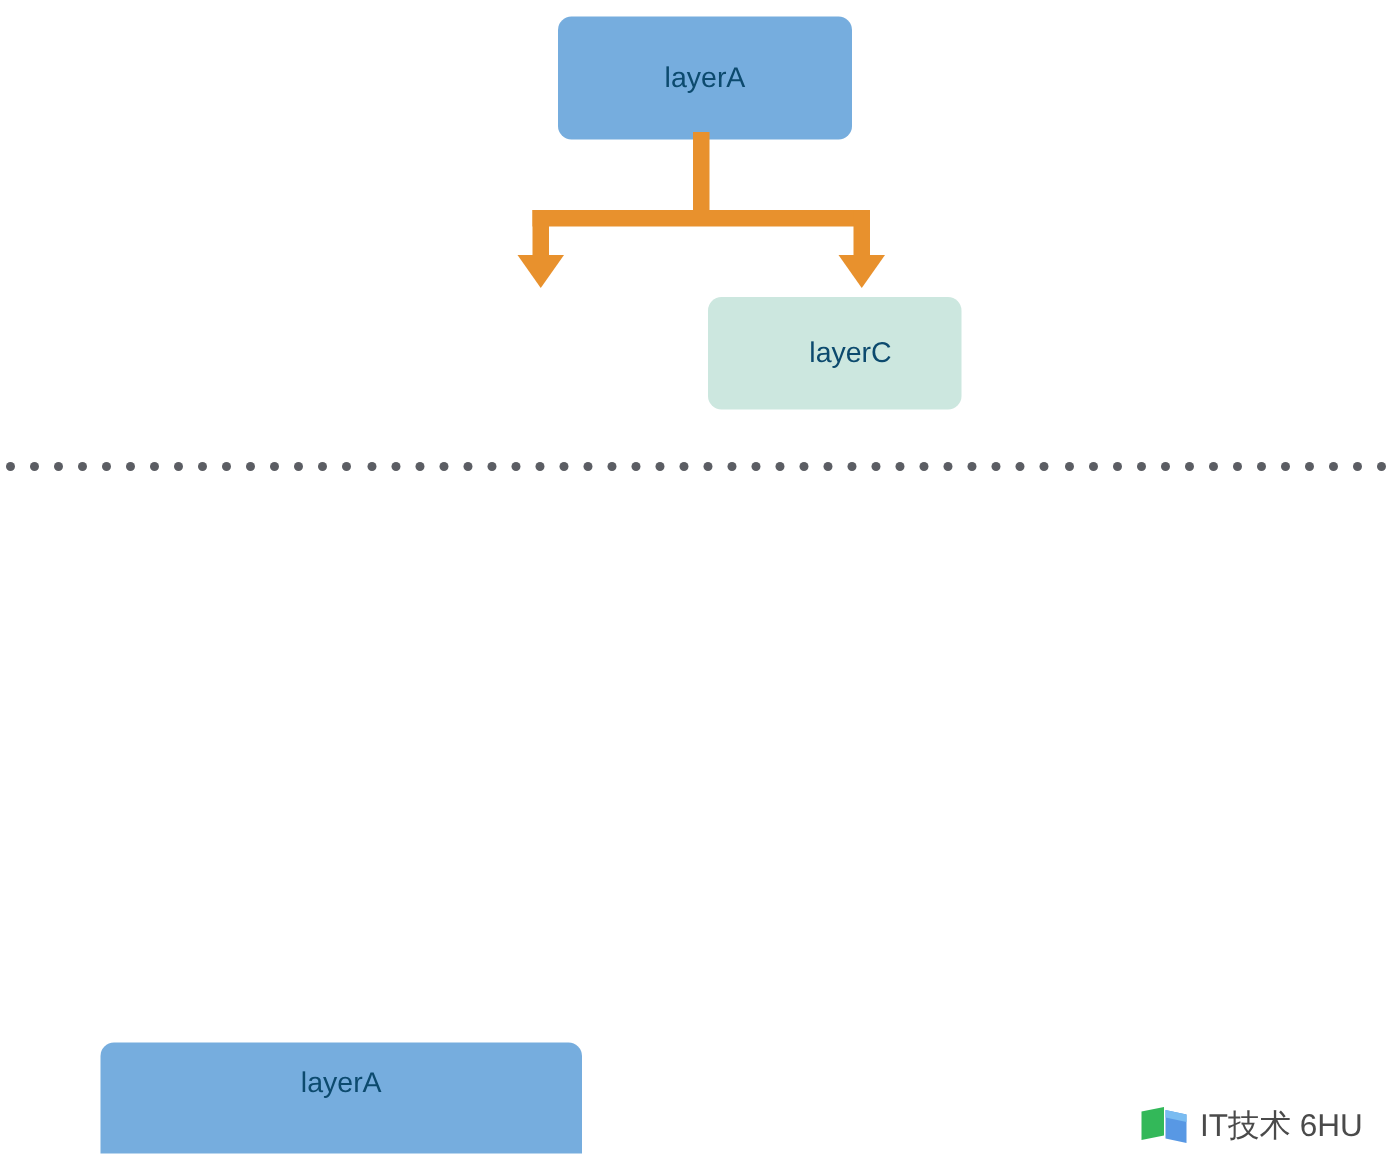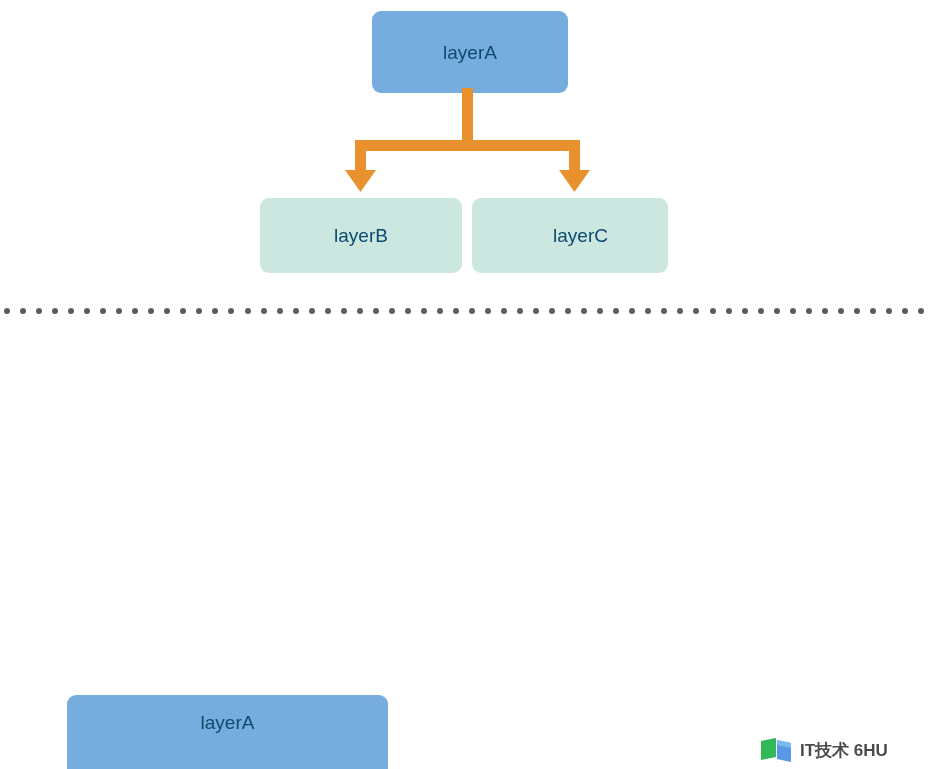--- a/index.html
+++ b/index.html
@@ -48,21 +48,21 @@
     align-items: center;
   }
   #tree-layer-b {
     left: 260px; top: 198px;
     width: 202px; height: 75px;
     border-radius: 9px;
     align-items: center;
   }
   #tree-layer-c {
     left: 472px; top: 198px;
-    width: 196px; height: 75px;
+    width: 169px; height: 75px;
     border-radius: 9px;
     align-items: center;
     padding-left: 21px;
   }
 
   #tree-connector {
     position: absolute;
     left: 330px; top: 88px;
     width: 280px; height: 110px;
   }
@@ -119,22 +119,22 @@
     position: absolute;
     left: 760px; top: 735px;
     height: 30px;
     display: flex;
     align-items: center;
     gap: 6px;
     opacity: 0.92;
   }
   #watermark .wm-text {
     font-family: "Liberation Sans", sans-serif;
-    font-size: 17px;
-    font-weight: bold;
+    font-size: 21px;
+    font-weight: normal;
     color: #3B3B3B;
     white-space: nowrap;
   }
 </style>
 </head>
 <body>
 
 <div class="stage">
 
   <div class="box box-blue" id="tree-layer-a">
@@ -145,23 +145,20 @@
     <g fill="#E8912D">
       <rect x="132" y="0" width="11" height="62"></rect>
       <rect x="25" y="52" width="225" height="11"></rect>
       <rect x="25" y="52" width="11" height="33"></rect>
       <rect x="239" y="52" width="11" height="33"></rect>
       <polygon points="15,82 46,82 30.5,104"></polygon>
       <polygon points="229,82 260,82 244.5,104"></polygon>
     </g>
   </svg>
 
-  <div class="box box-green" id="tree-layer-b">
-    <span class="box-label">layerB</span>
-  </div>
 
   <div class="box box-green" id="tree-layer-c">
     <span class="box-label">layerC</span>
   </div>
 
   <div id="divider">
       <span class="dot" style="left: 4px; background: rgb(91, 93, 99);"></span>
       <span class="dot" style="left: 20.0345px; background: rgb(91, 93, 99);"></span>
       <span class="dot" style="left: 36.069px; background: rgb(91, 93, 99);"></span>
       <span class="dot" style="left: 52.1034px; background: rgb(91, 93, 99);"></span>

